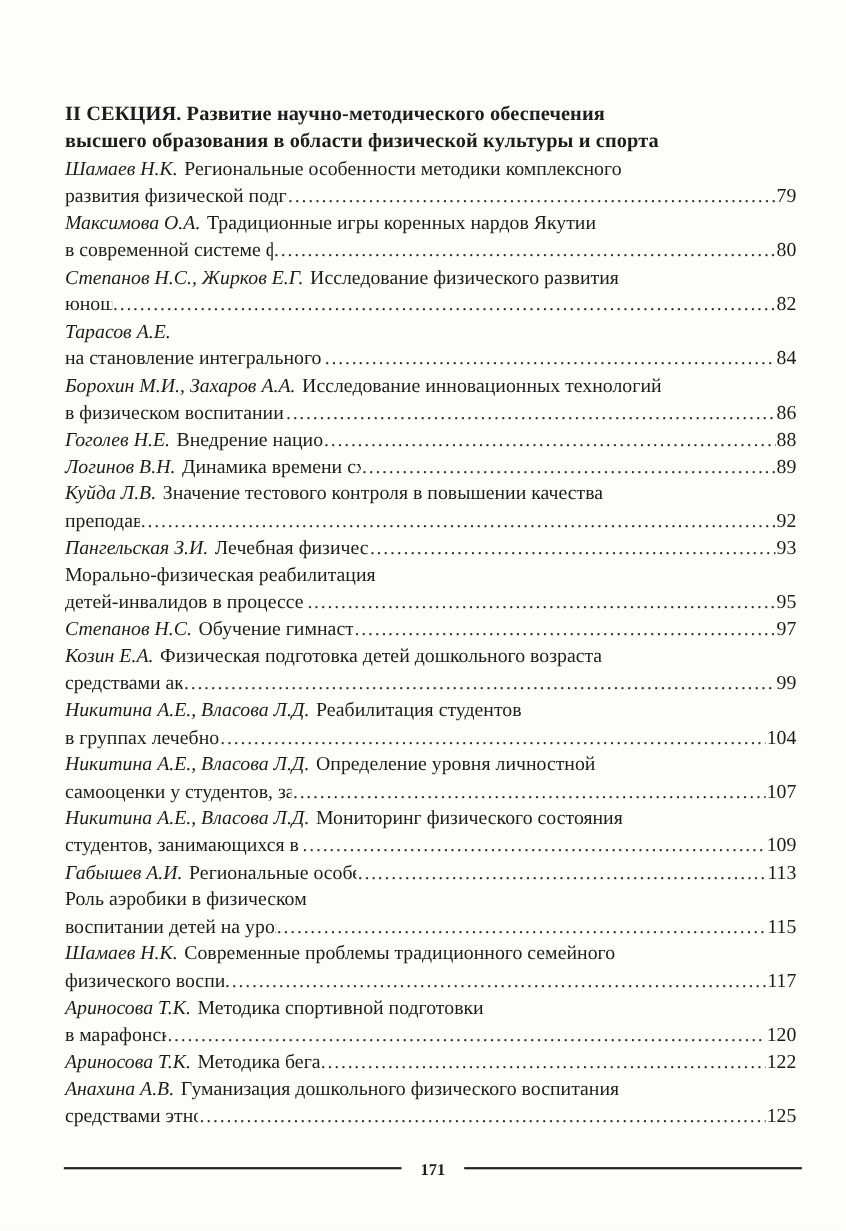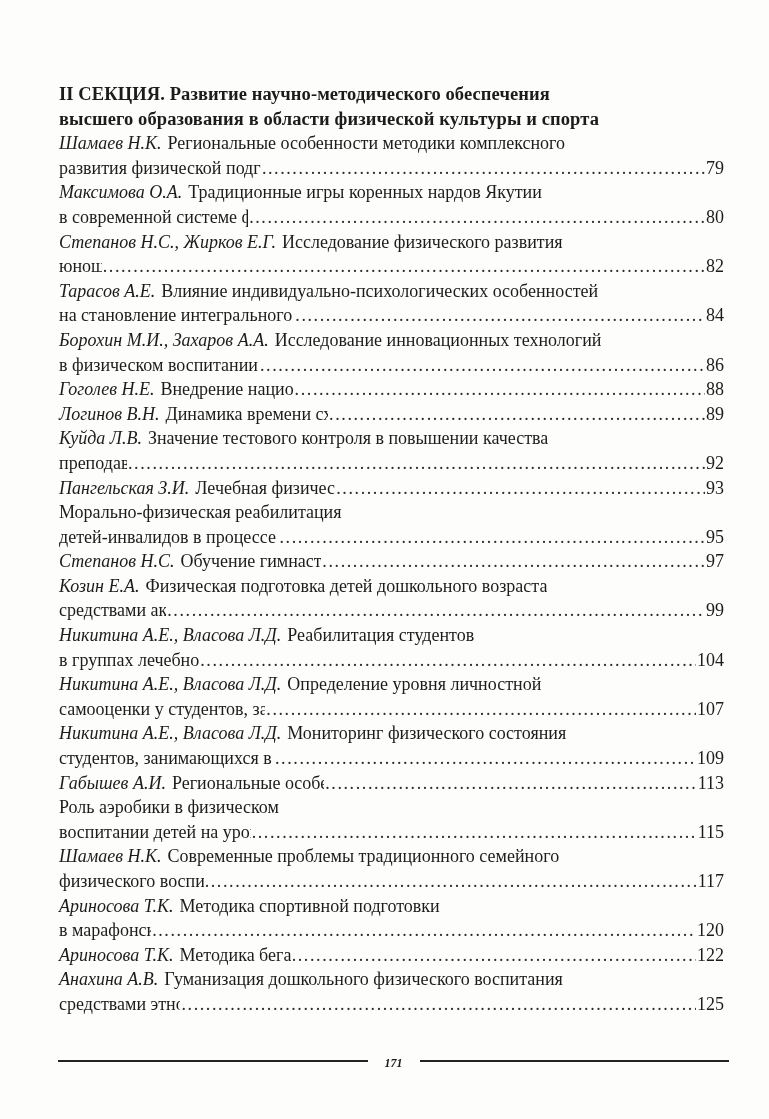--- a/index.html
+++ b/index.html
@@ -10,21 +10,21 @@
   }
   .page {
     position: relative;
     width: 769px; height: 1119px;
     background: #fdfdfb;
     color: #1c1c1c;
     overflow: hidden;
   }
   .content {
     position: absolute;
-    left: 59px; top: 82px;
+    left: 59px; top: 92px;
     width: 665px;
   }
   .heading {
     margin: 0 0 0 0;
     font-size: 18.5px;
     font-weight: bold;
     line-height: 24.6px;
     letter-spacing: 0.1px;
   }
   .toc { margin-top: 0; }
@@ -64,23 +64,22 @@
     align-items: center;
   }
   .footer-rule {
     flex: 1 1 auto;
     height: 0;
     border-top: 2.5px solid #232323;
   }
   .folio {
     flex: 0 0 auto;
     margin: 0 17px;
-    font-size: 12px;
+    font-size: 15px;
     font-weight: bold;
-    font-style: italic;
     transform: translateY(3px);
   }
 </style>
 </head>
 <body>
 
 <div class="page">
   <div class="content">
     <h1 class="heading">
       <span>II СЕКЦИЯ. Развитие научно-методического обеспечения</span><br>
@@ -116,21 +115,20 @@
           </div>
           <div class="toc-line">
             <span class="toc-text">юношей</span>
             <span class="toc-leader"></span>
             <span class="toc-page">82</span>
           </div>
         </div>
         <div class="toc-entry">
           <div class="toc-line">
             <span class="toc-authors">Тарасов А.Е.</span>
-            <span class="toc-text">Влияние индивидуально-психологических особенностей</span>
           </div>
           <div class="toc-line">
             <span class="toc-text">на становление интегрального мастерства баскетболистов-юношей</span>
             <span class="toc-leader"></span>
             <span class="toc-page">84</span>
           </div>
         </div>
         <div class="toc-entry">
           <div class="toc-line">
             <span class="toc-authors">Борохин М.И., Захаров А.А.</span>

